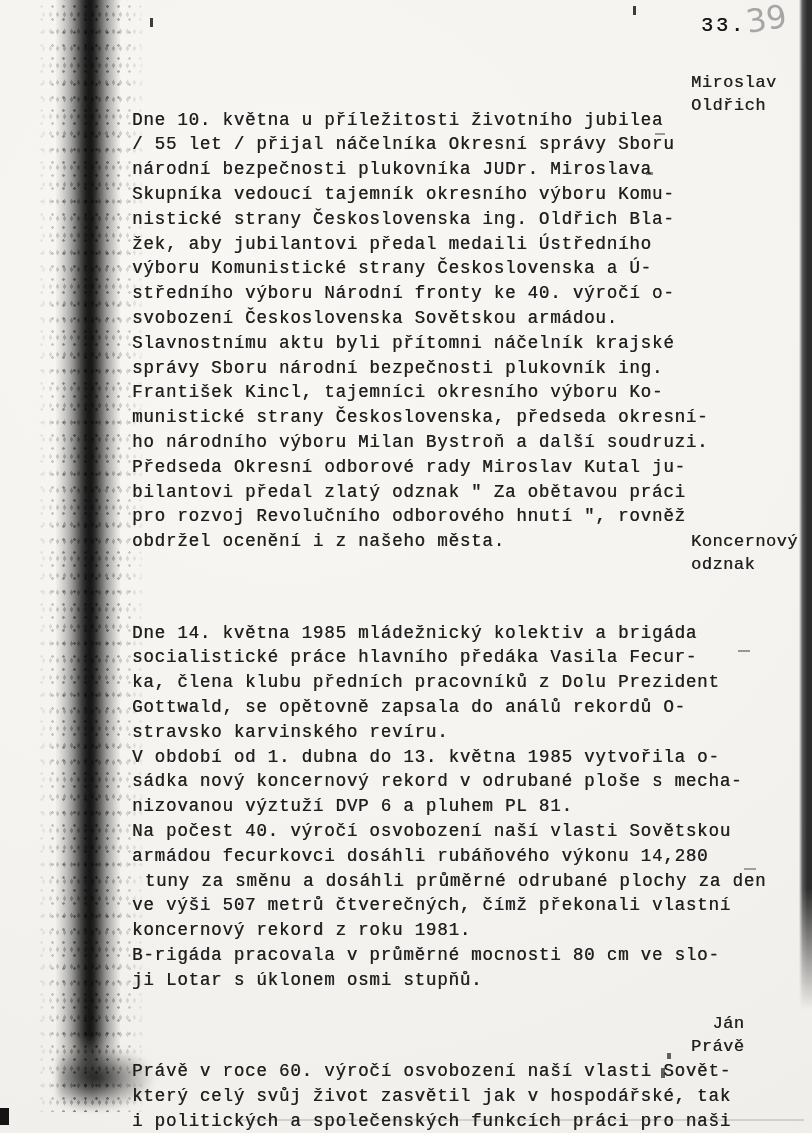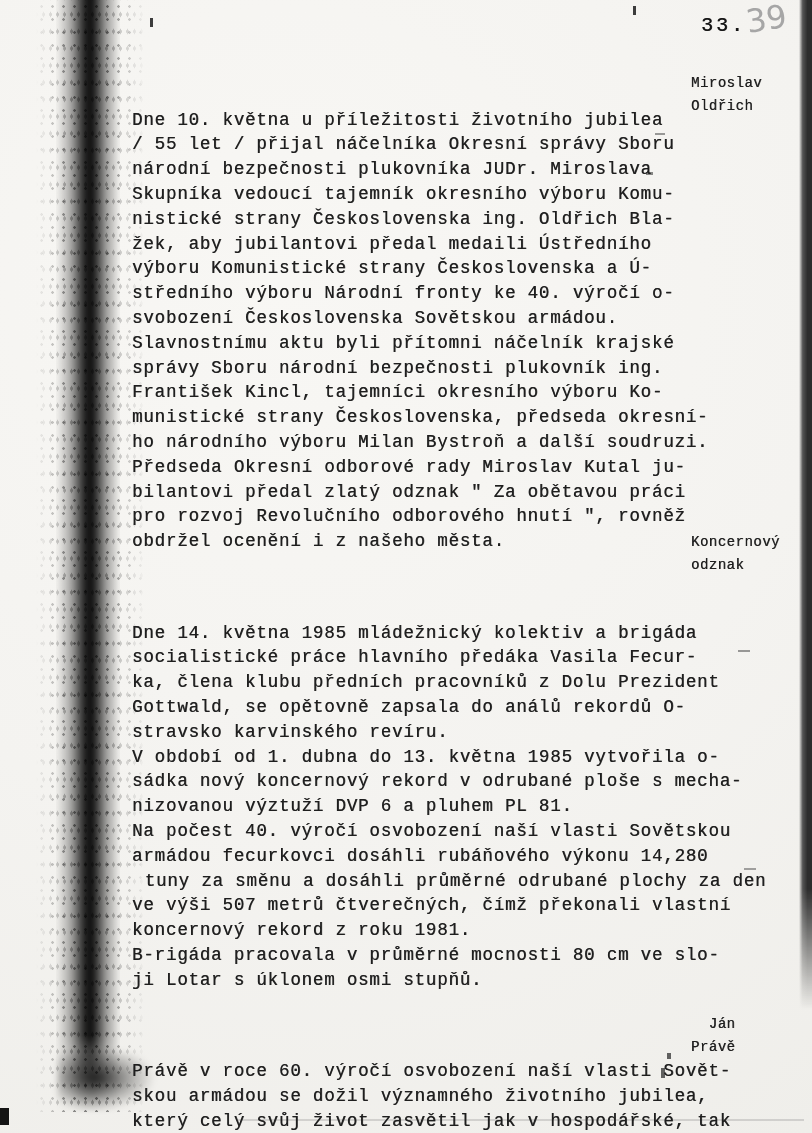--- a/index.html
+++ b/index.html
@@ -111,21 +111,21 @@
     white-space: pre;
     text-shadow: 0.45px 0 0 rgba(25,25,25,0.75);
   }
   .para-2, .para-3 { margin-top: 17px; }
   .para-2 .line:nth-child(11) { margin-left: -13px; text-align: center; }
 
   .margin-note {
     position: absolute;
     left: 691px;
     color: #1e1e1e;
-    font-size: 14px;
+    font-size: 17px;
     line-height: 22.5px;
     letter-spacing: 0.5px;
     white-space: pre;
     text-shadow: 0.45px 0 0 rgba(25,25,25,0.7);
   }
   .note-1 { top: 72px; }
   .note-2 { top: 513px; margin-top: 18px; }
   .note-3 { top: 1013px; text-align: right; }
 </style>
 </head>
@@ -149,20 +149,20 @@
   <div class="speck s7"></div>
   <div class="speck s8"></div>
 
   <div class="page-number">33.</div>
 
   <div class="hand-number">39</div>
 
   <div class="text-block">
     <div class="para para-1"><div class="line">Dne 10. května u příležitosti životního jubilea</div><div class="line">/ 55 let / přijal náčelníka Okresní správy Sboru</div><div class="line">národní bezpečnosti plukovníka JUDr. Miroslava</div><div class="line">Skupníka vedoucí tajemník okresního výboru Komu-</div><div class="line">nistické strany Československa ing. Oldřich Bla-</div><div class="line">žek, aby jubilantovi předal medaili Ústředního</div><div class="line">výboru Komunistické strany Československa a Ú-</div><div class="line">středního výboru Národní fronty ke 40. výročí o-</div><div class="line">svobození Československa Sovětskou armádou.</div><div class="line">Slavnostnímu aktu byli přítomni náčelník krajské</div><div class="line">správy Sboru národní bezpečnosti plukovník ing.</div><div class="line">František Kincl, tajemníci okresního výboru Ko-</div><div class="line">munistické strany Československa, předseda okresní-</div><div class="line">ho národního výboru Milan Bystroň a další soudruzi.</div><div class="line">Předseda Okresní odborové rady Miroslav Kutal ju-</div><div class="line">bilantovi předal zlatý odznak " Za obětavou práci</div><div class="line">pro rozvoj Revolučního odborového hnutí ", rovněž</div><div class="line">obdržel ocenění i z našeho města.</div></div>
     <div class="para para-2"><div class="line">Dne 14. května 1985 mládežnický kolektiv a brigáda</div><div class="line">socialistické práce hlavního předáka Vasila Fecur-</div><div class="line">ka, člena klubu předních pracovníků z Dolu Prezident</div><div class="line">Gottwald, se opětovně zapsala do análů rekordů O-</div><div class="line">stravsko karvinského revíru.</div><div class="line">V období od 1. dubna do 13. května 1985 vytvořila o-</div><div class="line">sádka nový koncernový rekord v odrubané ploše s mecha-</div><div class="line">nizovanou výztuží DVP 6 a pluhem PL 81.</div><div class="line">Na počest 40. výročí osvobození naší vlasti Sovětskou</div><div class="line">armádou fecurkovci dosáhli rubáňového výkonu 14,280</div><div class="line">tuny za směnu a dosáhli průměrné odrubané plochy za den</div><div class="line">ve výši 507 metrů čtverečných, čímž překonali vlastní</div><div class="line">koncernový rekord z roku 1981.</div><div class="line">B-rigáda pracovala v průměrné mocnosti 80 cm ve slo-</div><div class="line">ji Lotar s úklonem osmi stupňů.</div></div>
-    <div class="para para-3"><div class="line">Právě v roce 60. výročí osvobození naší vlasti Sovět-</div><div class="line">skou armádou se dožil významného životního jubilea,</div><div class="line">který celý svůj život zasvětil jak v hospodářské, tak</div><div class="line">i politických a společenských funkcích práci pro naši</div></div>
+    <div class="para para-3"><div class="line">Právě v roce 60. výročí osvobození naší vlasti Sovět-</div><div class="line">který celý svůj život zasvětil jak v hospodářské, tak</div><div class="line">i politických a společenských funkcích práci pro naši</div></div>
   </div>
 
   <div class="margin-note note-1"><div class="line">Miroslav</div><div class="line">Oldřich</div></div>
   <div class="margin-note note-2"><div class="line">Koncernový</div><div class="line">odznak</div></div>
   <div class="margin-note note-3"><div class="line">Ján</div><div class="line">Právě</div></div>
 
 </div>
 
 </body></html>

